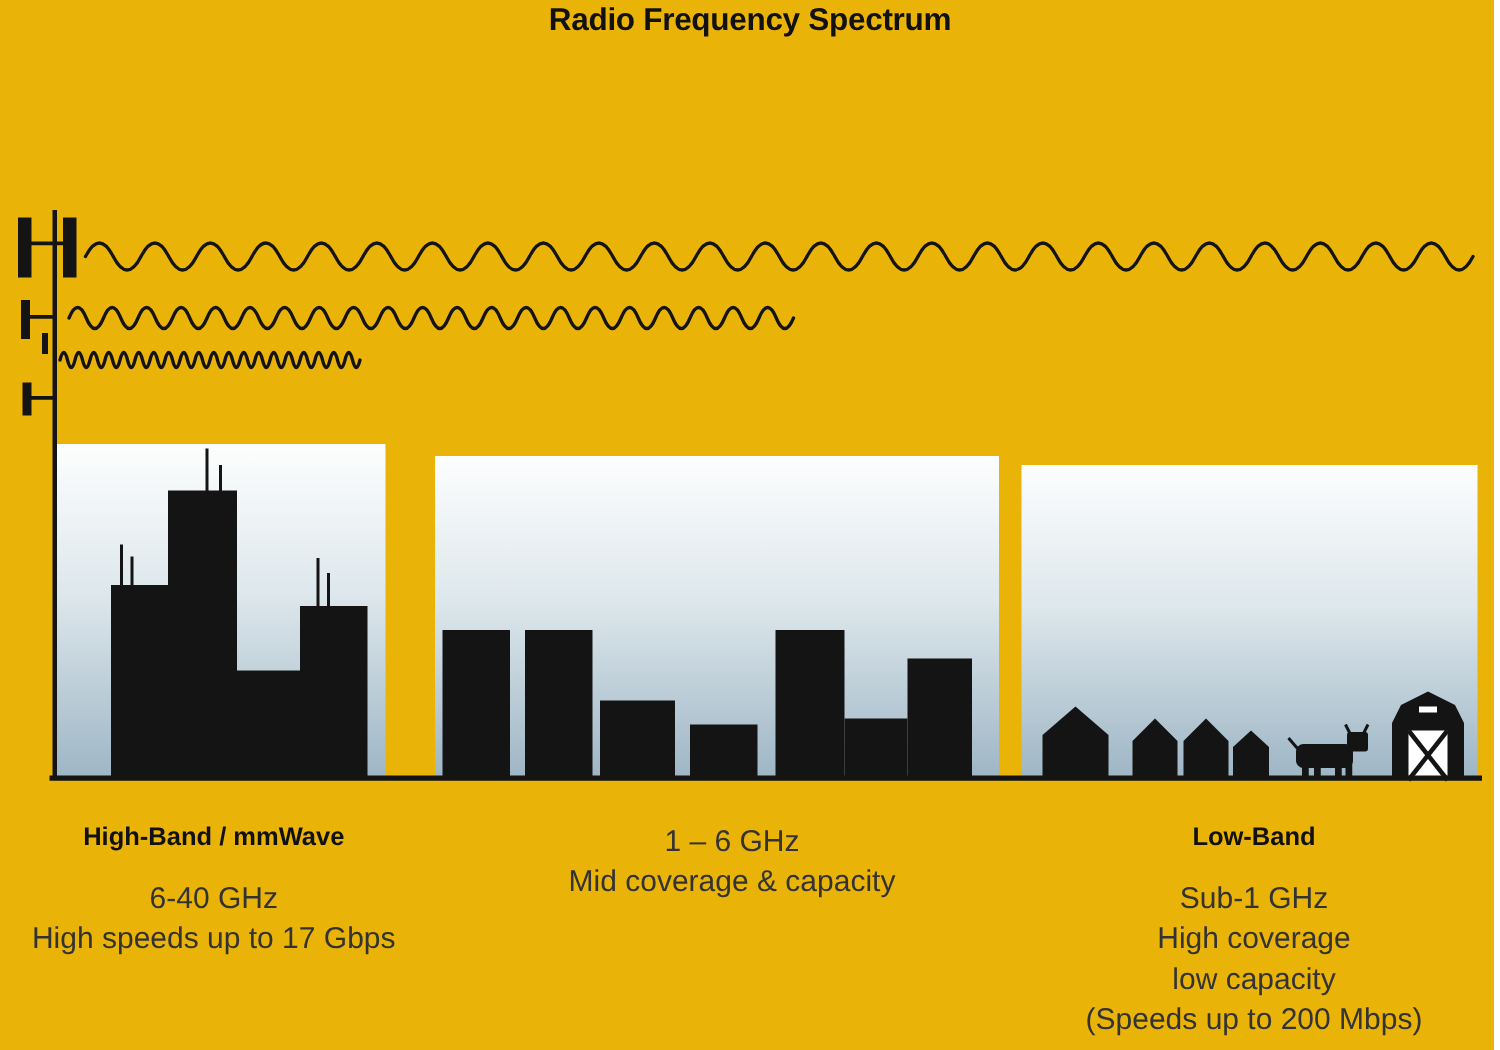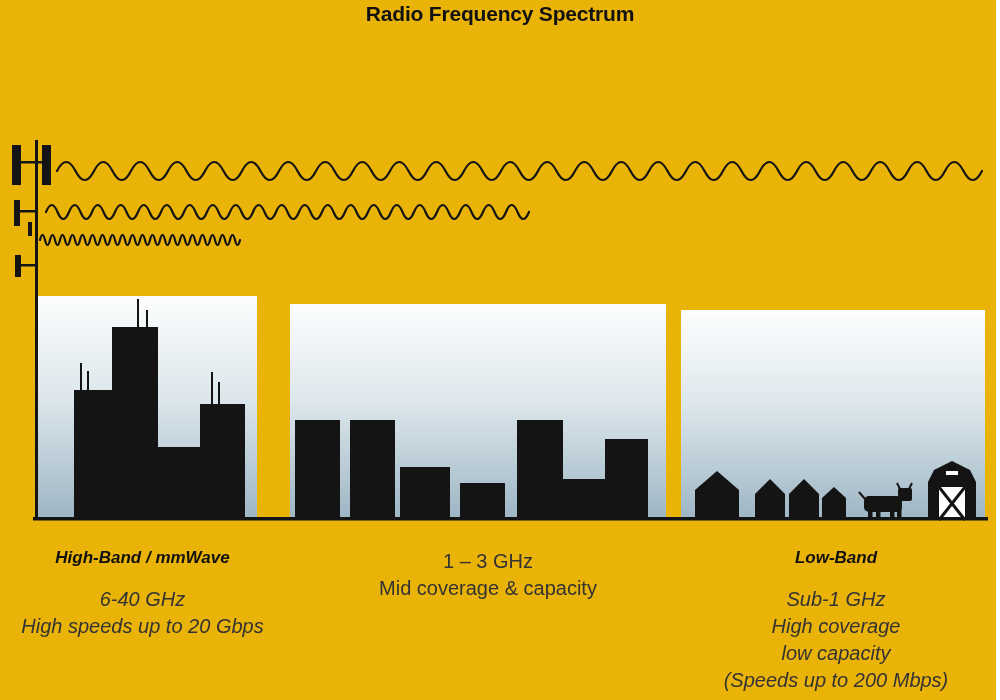--- a/index.html
+++ b/index.html
@@ -17,23 +17,23 @@
     font-size:21px;font-weight:700;color:#111;
     letter-spacing:-0.2px;
   }
   .scene{
     position:absolute;top:0;left:0;
   }
   .label-col{
     position:absolute;top:548px;
     text-align:center;
   }
-  .col-high{left:5px;width:275px;font-style:italic;}
+  .col-high{left:5px;width:275px;}
   .col-mid{left:338px;width:300px;}
-  .col-low{left:686px;width:300px;font-style:italic;}
+  .col-low{left:686px;width:300px;}
   .band-heading{
     font-size:17px;font-weight:700;color:#111;
     margin-bottom:18px;
   }
   .band-line{
     font-size:20px;color:#333;
     line-height:27px;
   }
   .silhouette{fill:#141414;}
   .wave{fill:none;stroke:#141414;stroke-width:2.2;stroke-linecap:round;}
@@ -122,25 +122,25 @@
         <line x1="965" y1="487" x2="939" y2="520" stroke="#141414" stroke-width="3"></line>
       </g>
     </g>
 
     <rect class="silhouette" x="33" y="517" width="955" height="3.5"></rect>
   </svg>
 
   <div class="label-col col-high">
     <div class="band-heading">High-Band / mmWave</div>
     <div class="band-line">6-40 GHz</div>
-    <div class="band-line">High speeds up to 20 Gbps</div>
+    <div class="band-line">High speeds up to 17 Gbps</div>
   </div>
 
   <div class="label-col col-mid">
-    <div class="band-line">1 – 3 GHz</div>
+    <div class="band-line">1 – 6 GHz</div>
     <div class="band-line">Mid coverage &amp; capacity</div>
   </div>
 
   <div class="label-col col-low">
     <div class="band-heading">Low-Band</div>
     <div class="band-line">Sub-1 GHz</div>
     <div class="band-line">High coverage</div>
     <div class="band-line">low capacity</div>
     <div class="band-line">(Speeds up to 200 Mbps)</div>
   </div>

